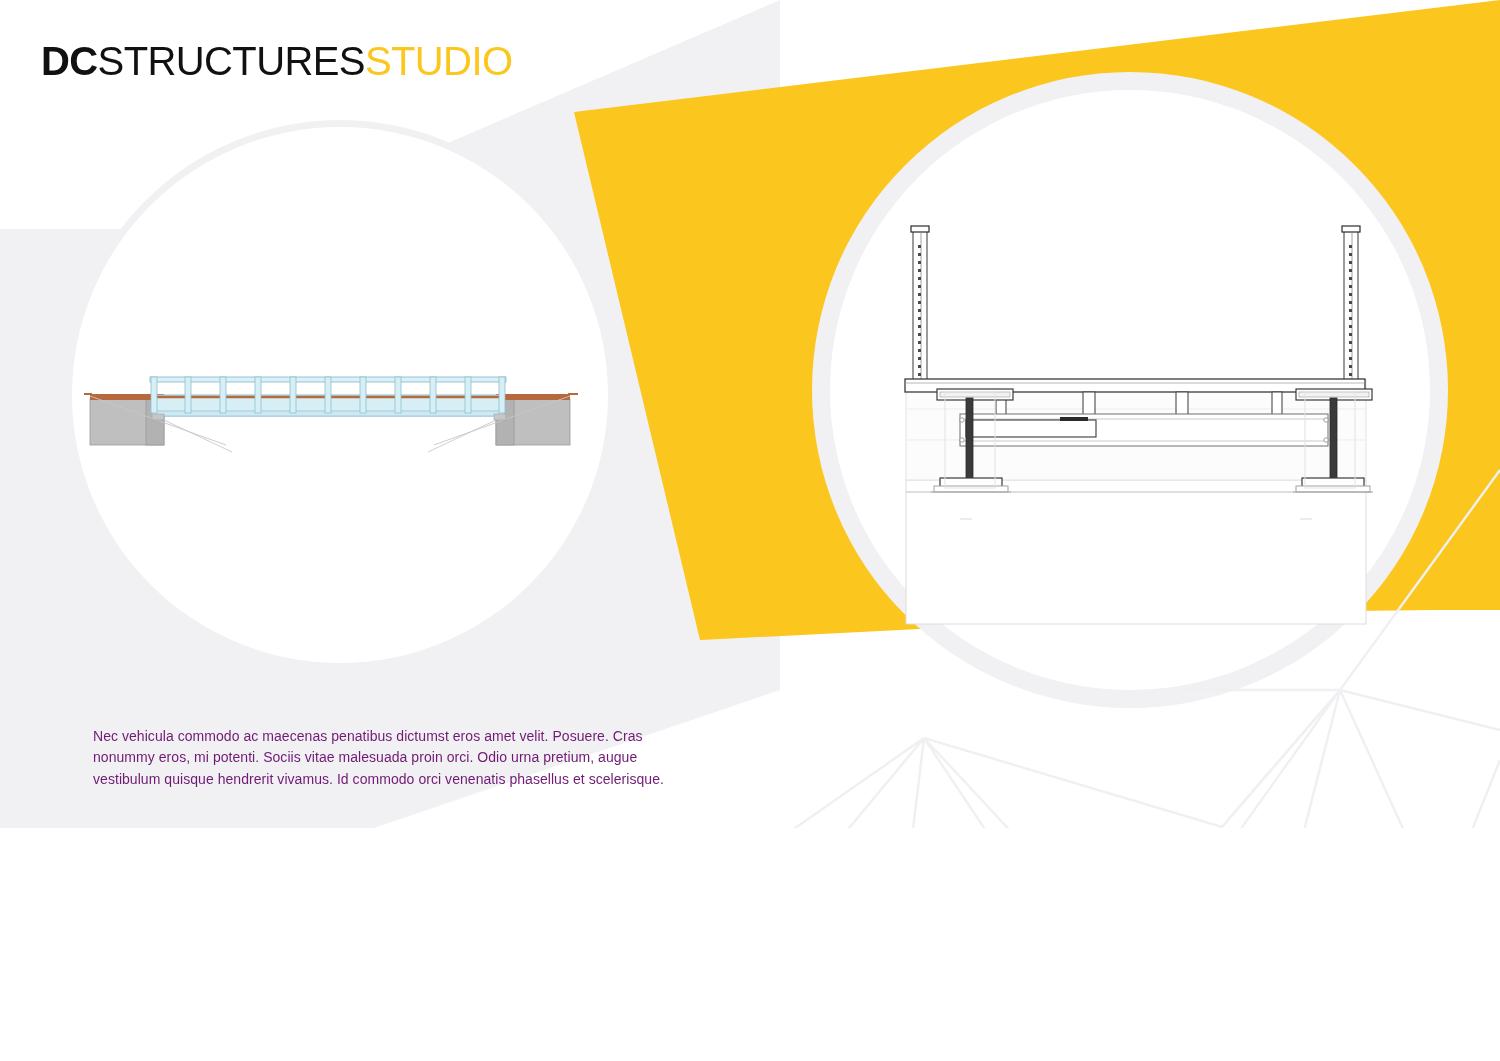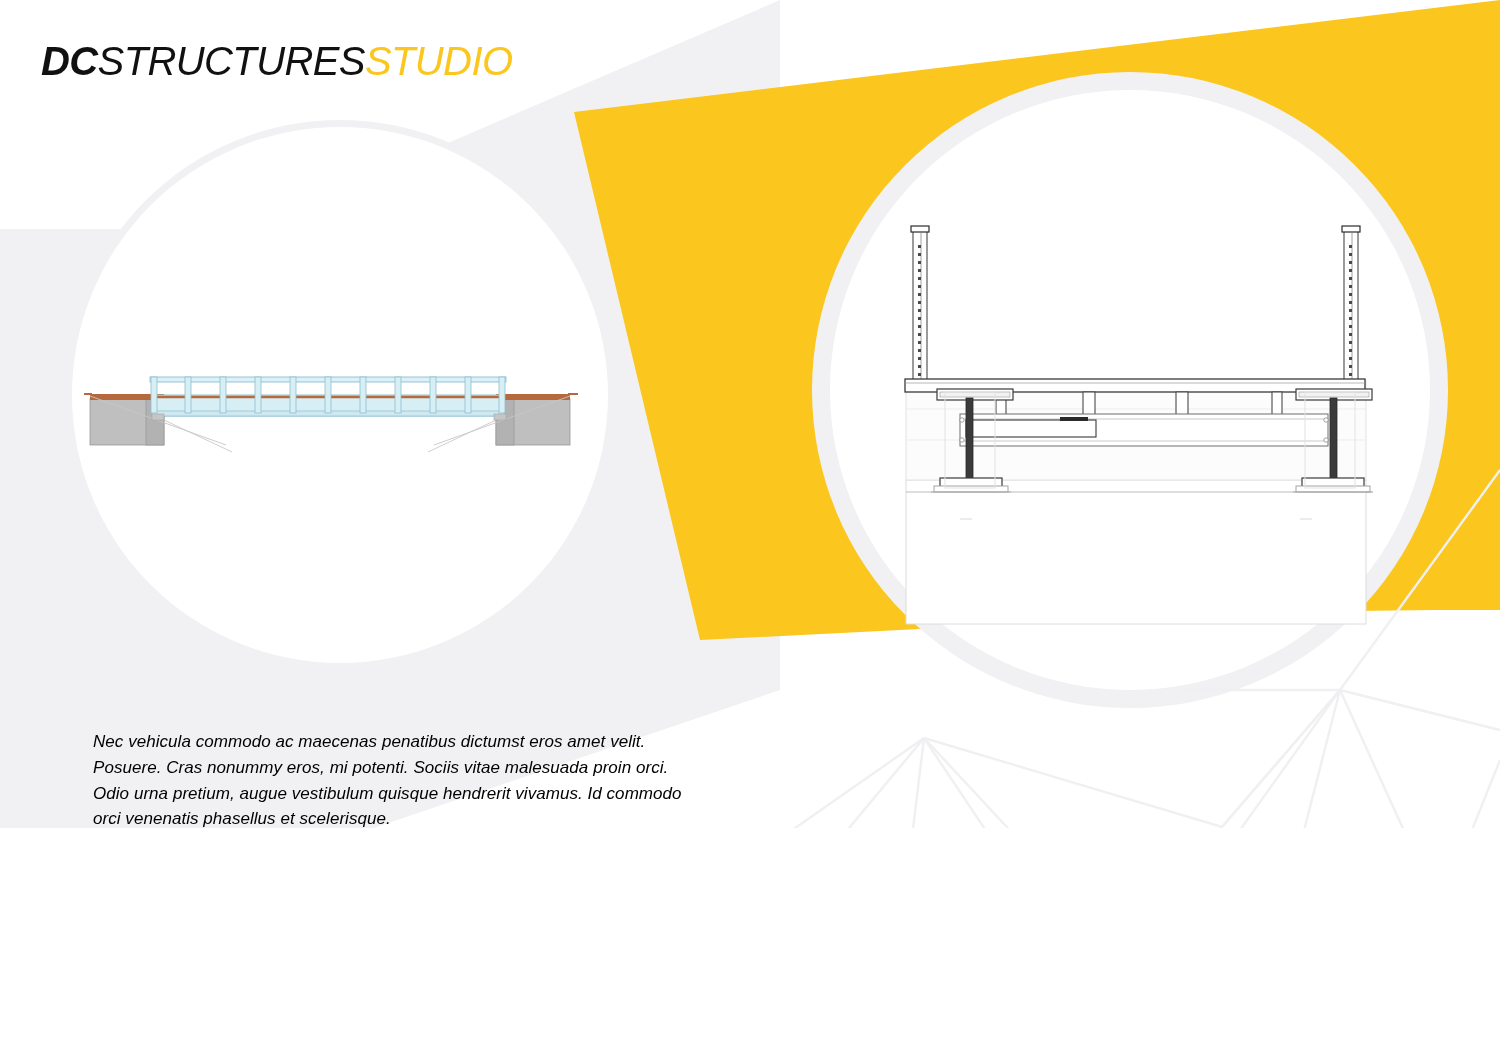--- a/index.html
+++ b/index.html
@@ -7,42 +7,41 @@
     width:1500px;height:1061px;
     background:#ffffff;
     font-family:"Liberation Sans", sans-serif;
     overflow:hidden;
     position:relative;
   }
   #page{
     position:absolute;inset:0;
     width:1500px;height:828px;
     overflow:hidden;
-    font-style:italic;
   }
   .layer{position:absolute;top:0;left:0;width:1500px;height:1061px;}
   .logo{
     position:absolute;
     left:41px;top:41px;
     font-size:40px;
     letter-spacing:-0.6px;
     line-height:1;
     white-space:nowrap;
     z-index:40;
   }
   .logo .dc{font-weight:bold;color:#111111;}
   .logo .structures{font-weight:normal;color:#111111;}
   .logo .studio{font-weight:normal;color:#FBC61D;}
   .bodytext{
     position:absolute;
     left:93px;top:712px;
     width:600px;
-    font-size:17px;
+    font-size:14px;
     line-height:1.52;
-    color:#000000;
+    color:#701a75;
     z-index:40;
     letter-spacing:0.05px;
   }
 </style>
 </head>
 <body>
 
 <div id="page">
 
   <svg class="layer" viewBox="0 0 1500 1061">

